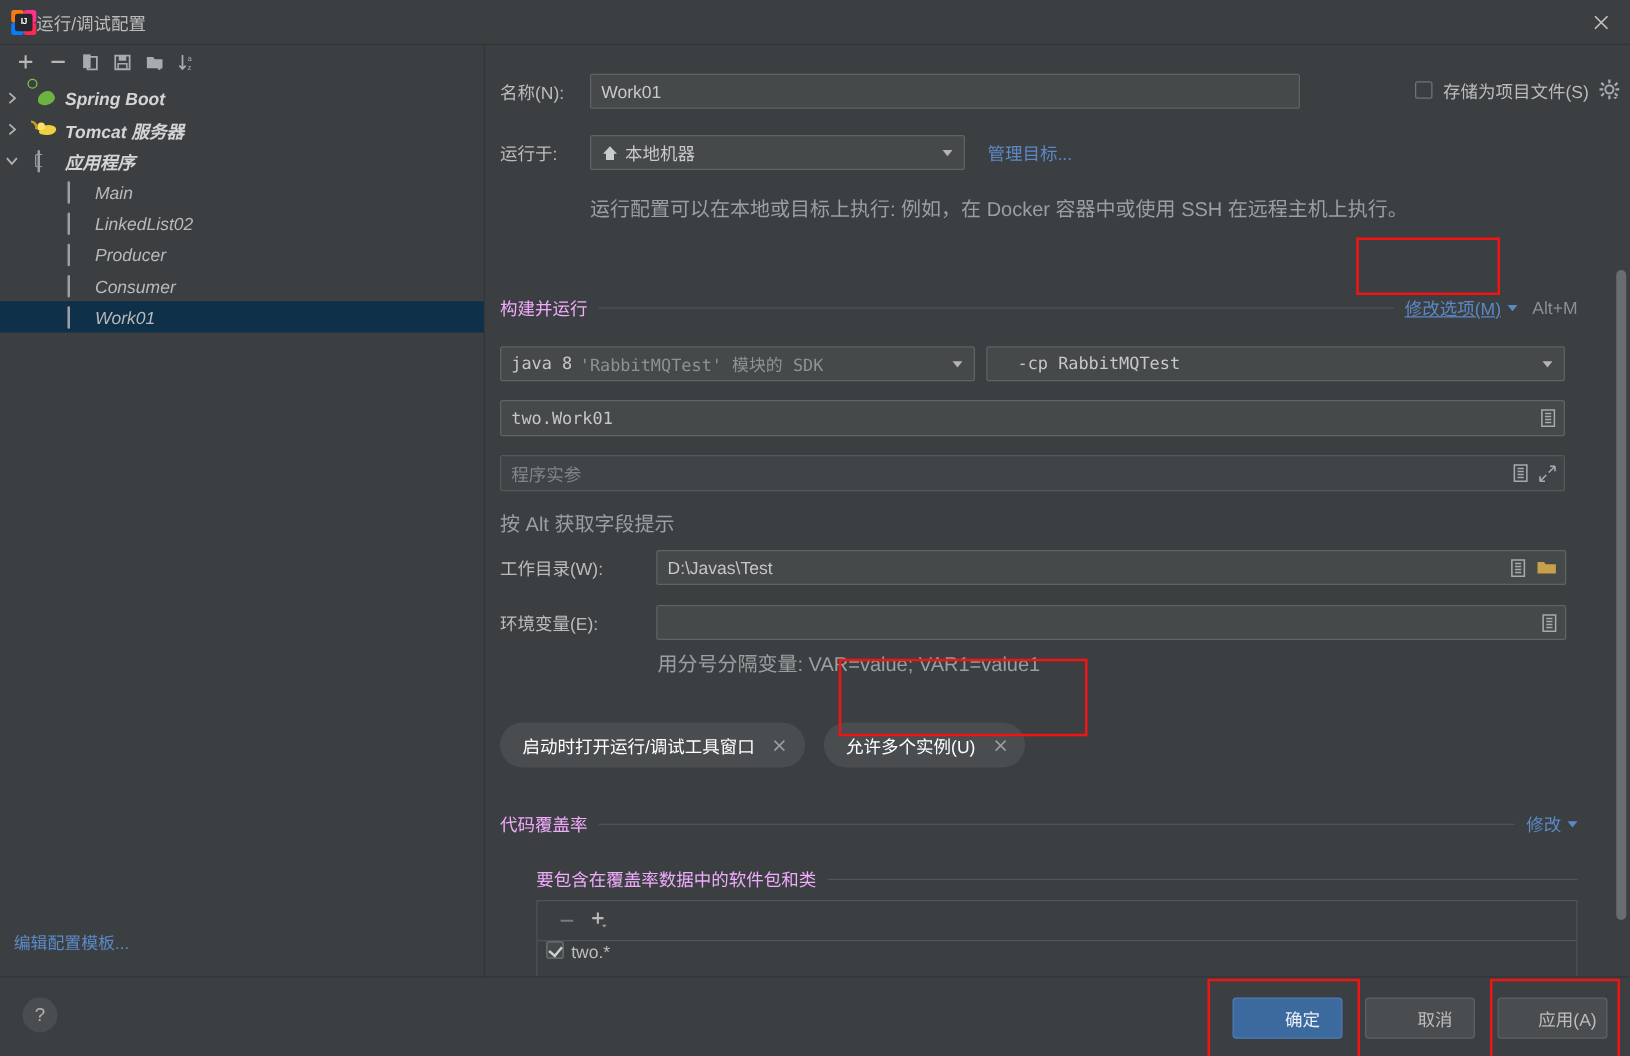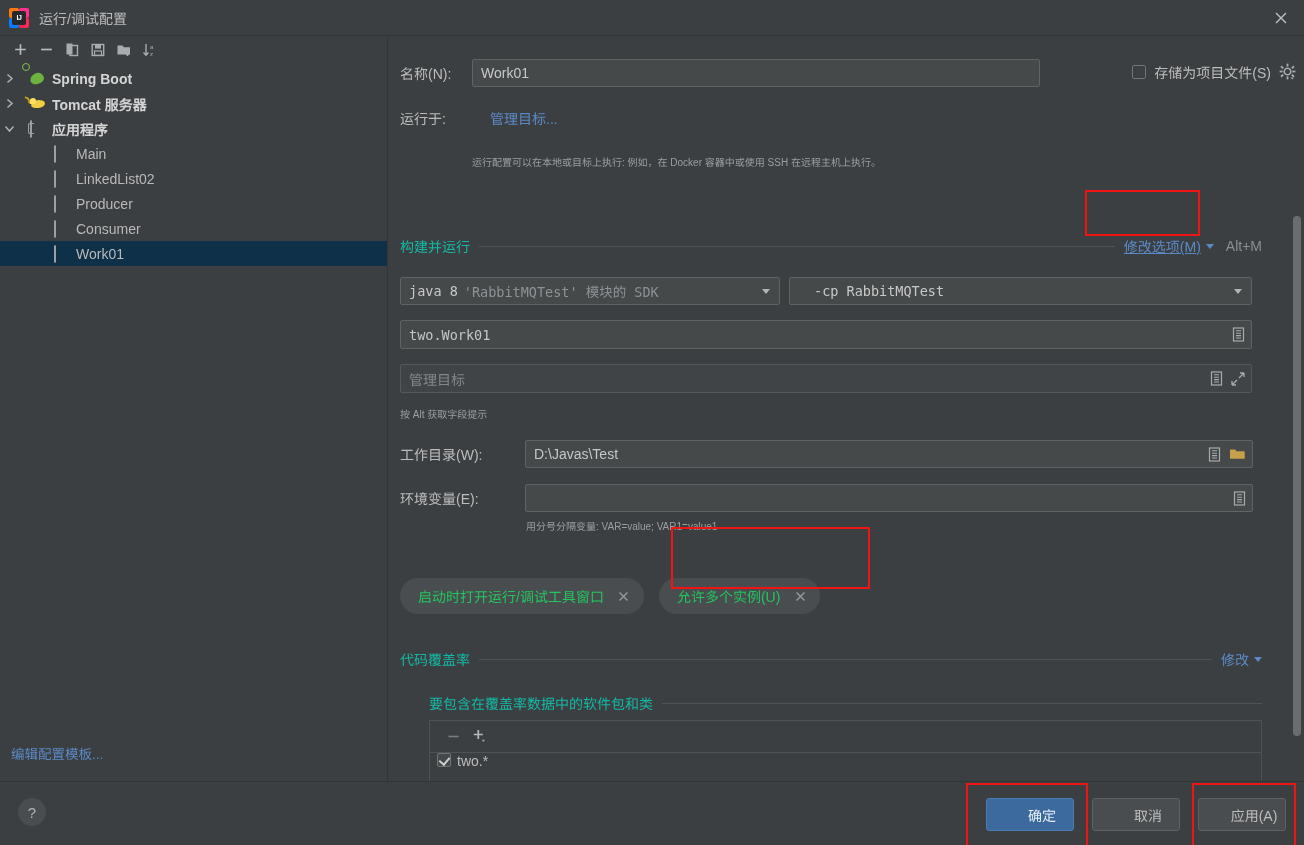--- a/index.html
+++ b/index.html
@@ -23,21 +23,21 @@
   .app-icon .s1 { left: 0; top: 0; width: 10px; height: 10px; background: #f97a12; }
   .app-icon .s2 { left: 10px; top: 0; width: 10px; height: 10px; background: #ff318c; }
   .app-icon .s3 { left: 0; top: 10px; width: 10px; height: 10px; background: #087cfa; }
   .app-icon .s4 { left: 10px; top: 10px; width: 10px; height: 10px; background: #fe2857; }
   .app-icon .inner {
     position: absolute; left: 3px; top: 3px; width: 14px; height: 14px;
     background: #27282c; border-radius: 2px; color: #fff;
     font-size: 7px; line-height: 14px; text-align: center; font-weight: bold;
     letter-spacing: -0.5px;
   }
-  .title-text { margin-left: 10px; font-size: 14px; color: #bbbbbb; }
+  .title-text { font-size: 14px; color: #bbbbbb; }
   .win-close {
     position: absolute; right: 0; top: 0; width: 46px; height: 36px;
     display: flex; align-items: center; justify-content: center; cursor: pointer;
   }
   .win-close svg { display: block; }
 
   
   .left-panel {
     position: absolute; left: 0; top: 36px; width: 388px; height: 745px;
     background: #3c3f41; border-right: 1px solid #323436;
@@ -52,21 +52,21 @@
   .tree-row {
     height: 25px; display: flex; align-items: center; cursor: pointer;
     font-size: 14px; color: #b9b9b9; position: relative;
   }
   .tree-row.selected { background: #0e3048; }
   .tree-row .chev {
     width: 18px; height: 25px; display: flex; align-items: center; justify-content: center;
     flex: none;
   }
   .tree-row .ico { width: 20px; height: 16px; flex: none; position: relative; margin-right: 2px; }
-  .tree-row .label { white-space: nowrap; }
+  .tree-row .label { white-space: nowrap; font-style: italic; }
   .tree-row.bold .label { font-weight: bold; color: #d4d4d4; }
   .tree-row.child { padding-left: 54px; }
   .tree-row.group { padding-left: 0px; }
   .tree-row.group .ico { margin-left: 12px; }
 
   
   .icon-appwin { width: 15px; height: 13px; border: 1.4px solid #9aa0a6; border-radius: 2px;
                  background: #3c3f41; position: relative; }
   .icon-appwin::after { content: ""; position: absolute; left: 2px; top: 3.2px; right: 2px; bottom: 2px;
                         background: #3b94a8; border-radius: 1px; }
@@ -144,27 +144,27 @@
   }
   .combo .arrow {
     position: absolute; right: 9px; top: 50%; margin-top: -2px;
     width: 0; height: 0; border-left: 4.5px solid transparent; border-right: 4.5px solid transparent;
     border-top: 5px solid #b4b4b4;
   }
   .combo-target { width: 300px; padding-left: 8px; }
   .home-icon { width: 14px; height: 13px; margin-right: 5px; flex: none; }
   .manage-link { margin-left: 18px; font-size: 14px; color: #5b89c6; cursor: pointer; }
 
-  .hint { font-size: 10px; color: #9a9fa1; }
+  .hint { font-size: 16px; color: #9a9fa1; }
   .hint-1 { position: absolute; left: 83px; top: 118px; }
 
   
   .sect { position: absolute; left: 11px; width: 862px; }
   .sect-head { display: flex; align-items: center; }
-  .sect-title { font-size: 14px; color: #14b8a6; white-space: nowrap; }
+  .sect-title { font-size: 14px; color: #f0abfc; white-space: nowrap; }
   .sect-line { flex: 1; height: 1px; background: #4f5355; margin-left: 9px; }
   .sect-right { display: flex; align-items: center; margin-left: 9px; }
   .link-blue { color: #5b89c6; font-size: 14px; cursor: pointer; text-decoration: underline; }
   .chev-down-small {
     width: 0; height: 0; margin-left: 5px; border-left: 4px solid transparent;
     border-right: 4px solid transparent; border-top: 5px solid #5b89c6;
   }
   .shortcut { font-size: 14px; color: #8b8f91; margin-left: 12px; }
 
   .build-sect { top: 200px; }
@@ -205,21 +205,21 @@
     position: relative; width: 728px; height: 28px; background: #45494a;
     border: 1px solid #5e6364; border-radius: 2px; display: flex; align-items: center;
     padding: 0 8px; color: #c6c6c6; font-size: 14px;
   }
   .hint-3 { position: absolute; left: 137px; top: 482px; }
 
   
   .chips { position: absolute; left: 11px; top: 542px; display: flex; align-items: center; gap: 15px; }
   .chip {
     height: 36px; background: #4a4d4f; border-radius: 18px; display: flex; align-items: center;
-    padding: 0 12px 0 18px; font-size: 14px; color: #22c55e; cursor: pointer; text-align: right;
+    padding: 0 12px 0 18px; font-size: 14px; color: #ffffff; cursor: pointer; text-align: right;
   }
   .chip .x {
     margin-left: 12px; width: 16px; height: 16px; display: flex; align-items: center;
     justify-content: center; cursor: pointer;
   }
 
   .cov-sect { top: 613px; }
   .cov-sub { position: absolute; left: 40px; top: 657px; width: 833px; }
   .cov-table {
     position: absolute; left: 40px; top: 684px; width: 833px; height: 97px;
@@ -414,20 +414,29 @@
             <rect x="13" y="2.8" width="1.8" height="3" transform="rotate(45 13.9 4.3)"></rect>
             <rect x="2.2" y="11.2" width="1.8" height="3" transform="rotate(45 3.1 12.7)"></rect>
             <rect x="13" y="11.2" width="1.8" height="3" transform="rotate(-45 13.9 12.7)"></rect>
           </g>
           <path d="M11.5 14.5 L13.2 16.4 L14.9 14.5" fill="#a8abad"></path>
         </svg>
       </div>
 
       <div class="runon-row">
         <span class="lbl">运行于:</span>
+        <span class="combo combo-target">
+          <span class="home-icon">
+            <svg width="14" height="13" viewBox="0 0 14 13">
+              <path d="M7 1 L12.6 7 H10.2 V12 H3.8 V7 H1.4 Z" fill="#c9cccd"></path>
+            </svg>
+          </span>
+          <span>本地机器</span>
+          <span class="arrow"></span>
+        </span>
         <span class="manage-link">管理目标...</span>
       </div>
 
       <div class="hint hint-1">运行配置可以在本地或目标上执行: 例如，在 Docker 容器中或使用 SSH 在远程主机上执行。</div>
 
       <div class="sect build-sect">
         <div class="sect-head">
           <span class="sect-title">构建并运行</span>
           <span class="sect-line"></span>
           <span class="sect-right">
@@ -455,21 +464,21 @@
           <span class="icon-btn">
             <svg width="13" height="15" viewBox="0 0 13 15">
               <rect x="1.5" y="1" width="10" height="13" fill="none" stroke="#a8abad" stroke-width="1.2"></rect>
               <path d="M4 3.8 h5 M4 6.2 h5 M4 8.6 h5 M4 11 h5" stroke="#a8abad" stroke-width="1.1"></path>
             </svg>
           </span>
         </span>
       </div>
 
       <div class="field-args">
-        <span>管理目标</span>
+        <span>程序实参</span>
         <span class="fld-icons">
           <span class="icon-btn">
             <svg width="13" height="15" viewBox="0 0 13 15">
               <rect x="1.5" y="1" width="10" height="13" fill="none" stroke="#a8abad" stroke-width="1.2"></rect>
               <path d="M4 3.8 h5 M4 6.2 h5 M4 8.6 h5 M4 11 h5" stroke="#a8abad" stroke-width="1.1"></path>
             </svg>
           </span>
           <span class="icon-btn">
             <svg width="14" height="14" viewBox="0 0 14 14">
               <path d="M13 1 L8 6 M13 1 H9 M13 1 V5" stroke="#a8abad" stroke-width="1.3" fill="none"></path>

